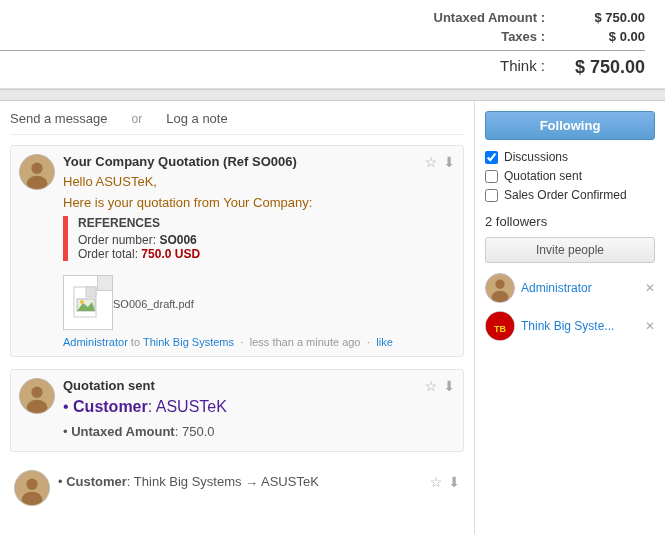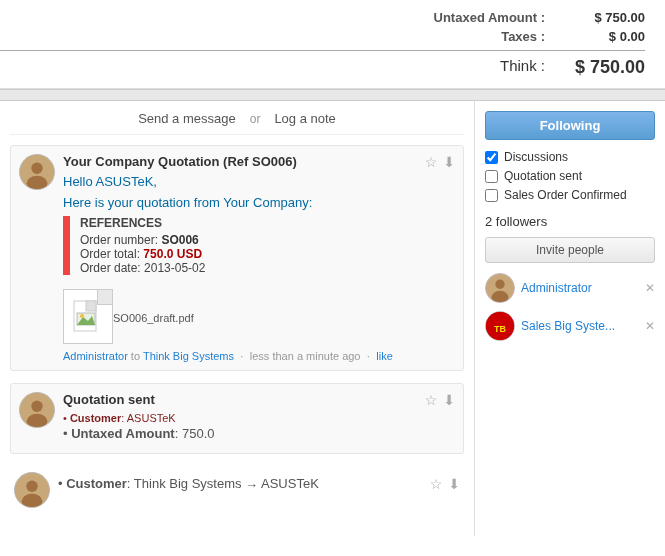--- a/index.html
+++ b/index.html
@@ -63,22 +63,22 @@
     
     .chatter {
       flex: 1;
       padding: 10px;
       border-right: 1px solid #ddd;
     }
 
     .chatter-actions {
       display: flex;
       align-items: center;
-      justify-content: center;
-      gap: 14px;
+      justify-content: flex-start;
+      gap: 24px;
       margin-bottom: 10px;
       padding-bottom: 8px;
       border-bottom: 1px solid #eee;
     }
     .chatter-actions a {
       color: #555;
       text-decoration: none;
       font-size: 13px;
     }
     .chatter-actions span {
@@ -126,27 +126,27 @@
     }
     .message-icons {
       display: flex;
       gap: 6px;
       color: #aaa;
       font-size: 14px;
     }
     .message-icons span { cursor: pointer; }
 
     .message-text {
-      color: #0369a1;
+      color: #a16207;
       font-size: 13px;
       margin-bottom: 6px;
     }
 
     .references-block {
-      border-left: 7px solid #ef4444;
+      border-left: 5px solid #ef4444;
       padding-left: 10px;
       margin: 6px 0;
       font-size: 12px;
       color: #444;
     }
     .references-block .ref-title {
       font-weight: bold;
       margin-bottom: 3px;
     }
     .references-block .ref-bold {
@@ -369,23 +369,20 @@
         <div class="message-text">Hello ASUSTeK,</div>
         <div class="message-text">Here is your quotation from Your Company:</div>
         <div class="references-block">
           <div class="ref-title">REFERENCES</div>
           <div>
             <span>Order number: </span><span class="ref-bold">SO006</span>
           </div>
           <div>
             <span>Order total: </span><span class="ref-highlight">750.0 USD</span>
           </div>
-          <div>
-            <span>Order date: </span><span>2013-05-02</span>
-          </div>
         </div>
 
         
         <div class="attachment">
           <div class="attachment-icon">
             <svg width="32" height="36" viewBox="0 0 32 36">
               <rect x="2" y="2" width="22" height="30" fill="#fff" stroke="#ccc"></rect>
               <rect x="14" y="2" width="10" height="10" fill="#e0e0e0" stroke="#ccc"></rect>
 
               <rect x="5" y="14" width="18" height="12" fill="#e8f0e0" stroke="#bbb"></rect>
@@ -417,21 +414,21 @@
         </svg>
       </div>
       <div class="message-body">
         <div class="message-header">
           <span class="message-title">Quotation sent</span>
           <div class="message-icons">
             <span title="Mark">☆</span>
             <span title="Download">⬇</span>
           </div>
         </div>
-        <div style="font-size:11px; color:#7f1d1d; margin-bottom:2px;">
+        <div style="font-size:16px; color:#4c1d95; margin-bottom:8px;">
           • <strong>Customer</strong>: <span>ASUSTeK</span>
         </div>
         <div style="font-size:13px; color:#555; margin-bottom:4px;">
           • <strong>Untaxed Amount</strong>: <span>750.0</span>
         </div>
       </div>
     </div>
 
     <div class="message-simple">
       <div class="avatar">
@@ -492,20 +489,20 @@
 
       <div class="follower-item">
         <div class="follower-avatar">
           <div class="tb-avatar" style="width:30px;height:30px;background:#cc0000;border-radius:2px;display:flex;align-items:center;justify-content:center;">
             <svg width="28" height="28" viewBox="0 0 28 28">
               <rect width="28" height="28" fill="#cc0000"></rect>
               <text x="14" y="20" text-anchor="middle" font-size="9" font-weight="bold" fill="#ffdd00" font-family="Arial">TB</text>
             </svg>
           </div>
         </div>
-        <a href="#" class="follower-name">Sales Big Syste...</a>
+        <a href="#" class="follower-name">Think Big Syste...</a>
         <span class="follower-remove">✕</span>
       </div>
 
     </div>
   </div>
 
 </div>
 
 </body></html>

